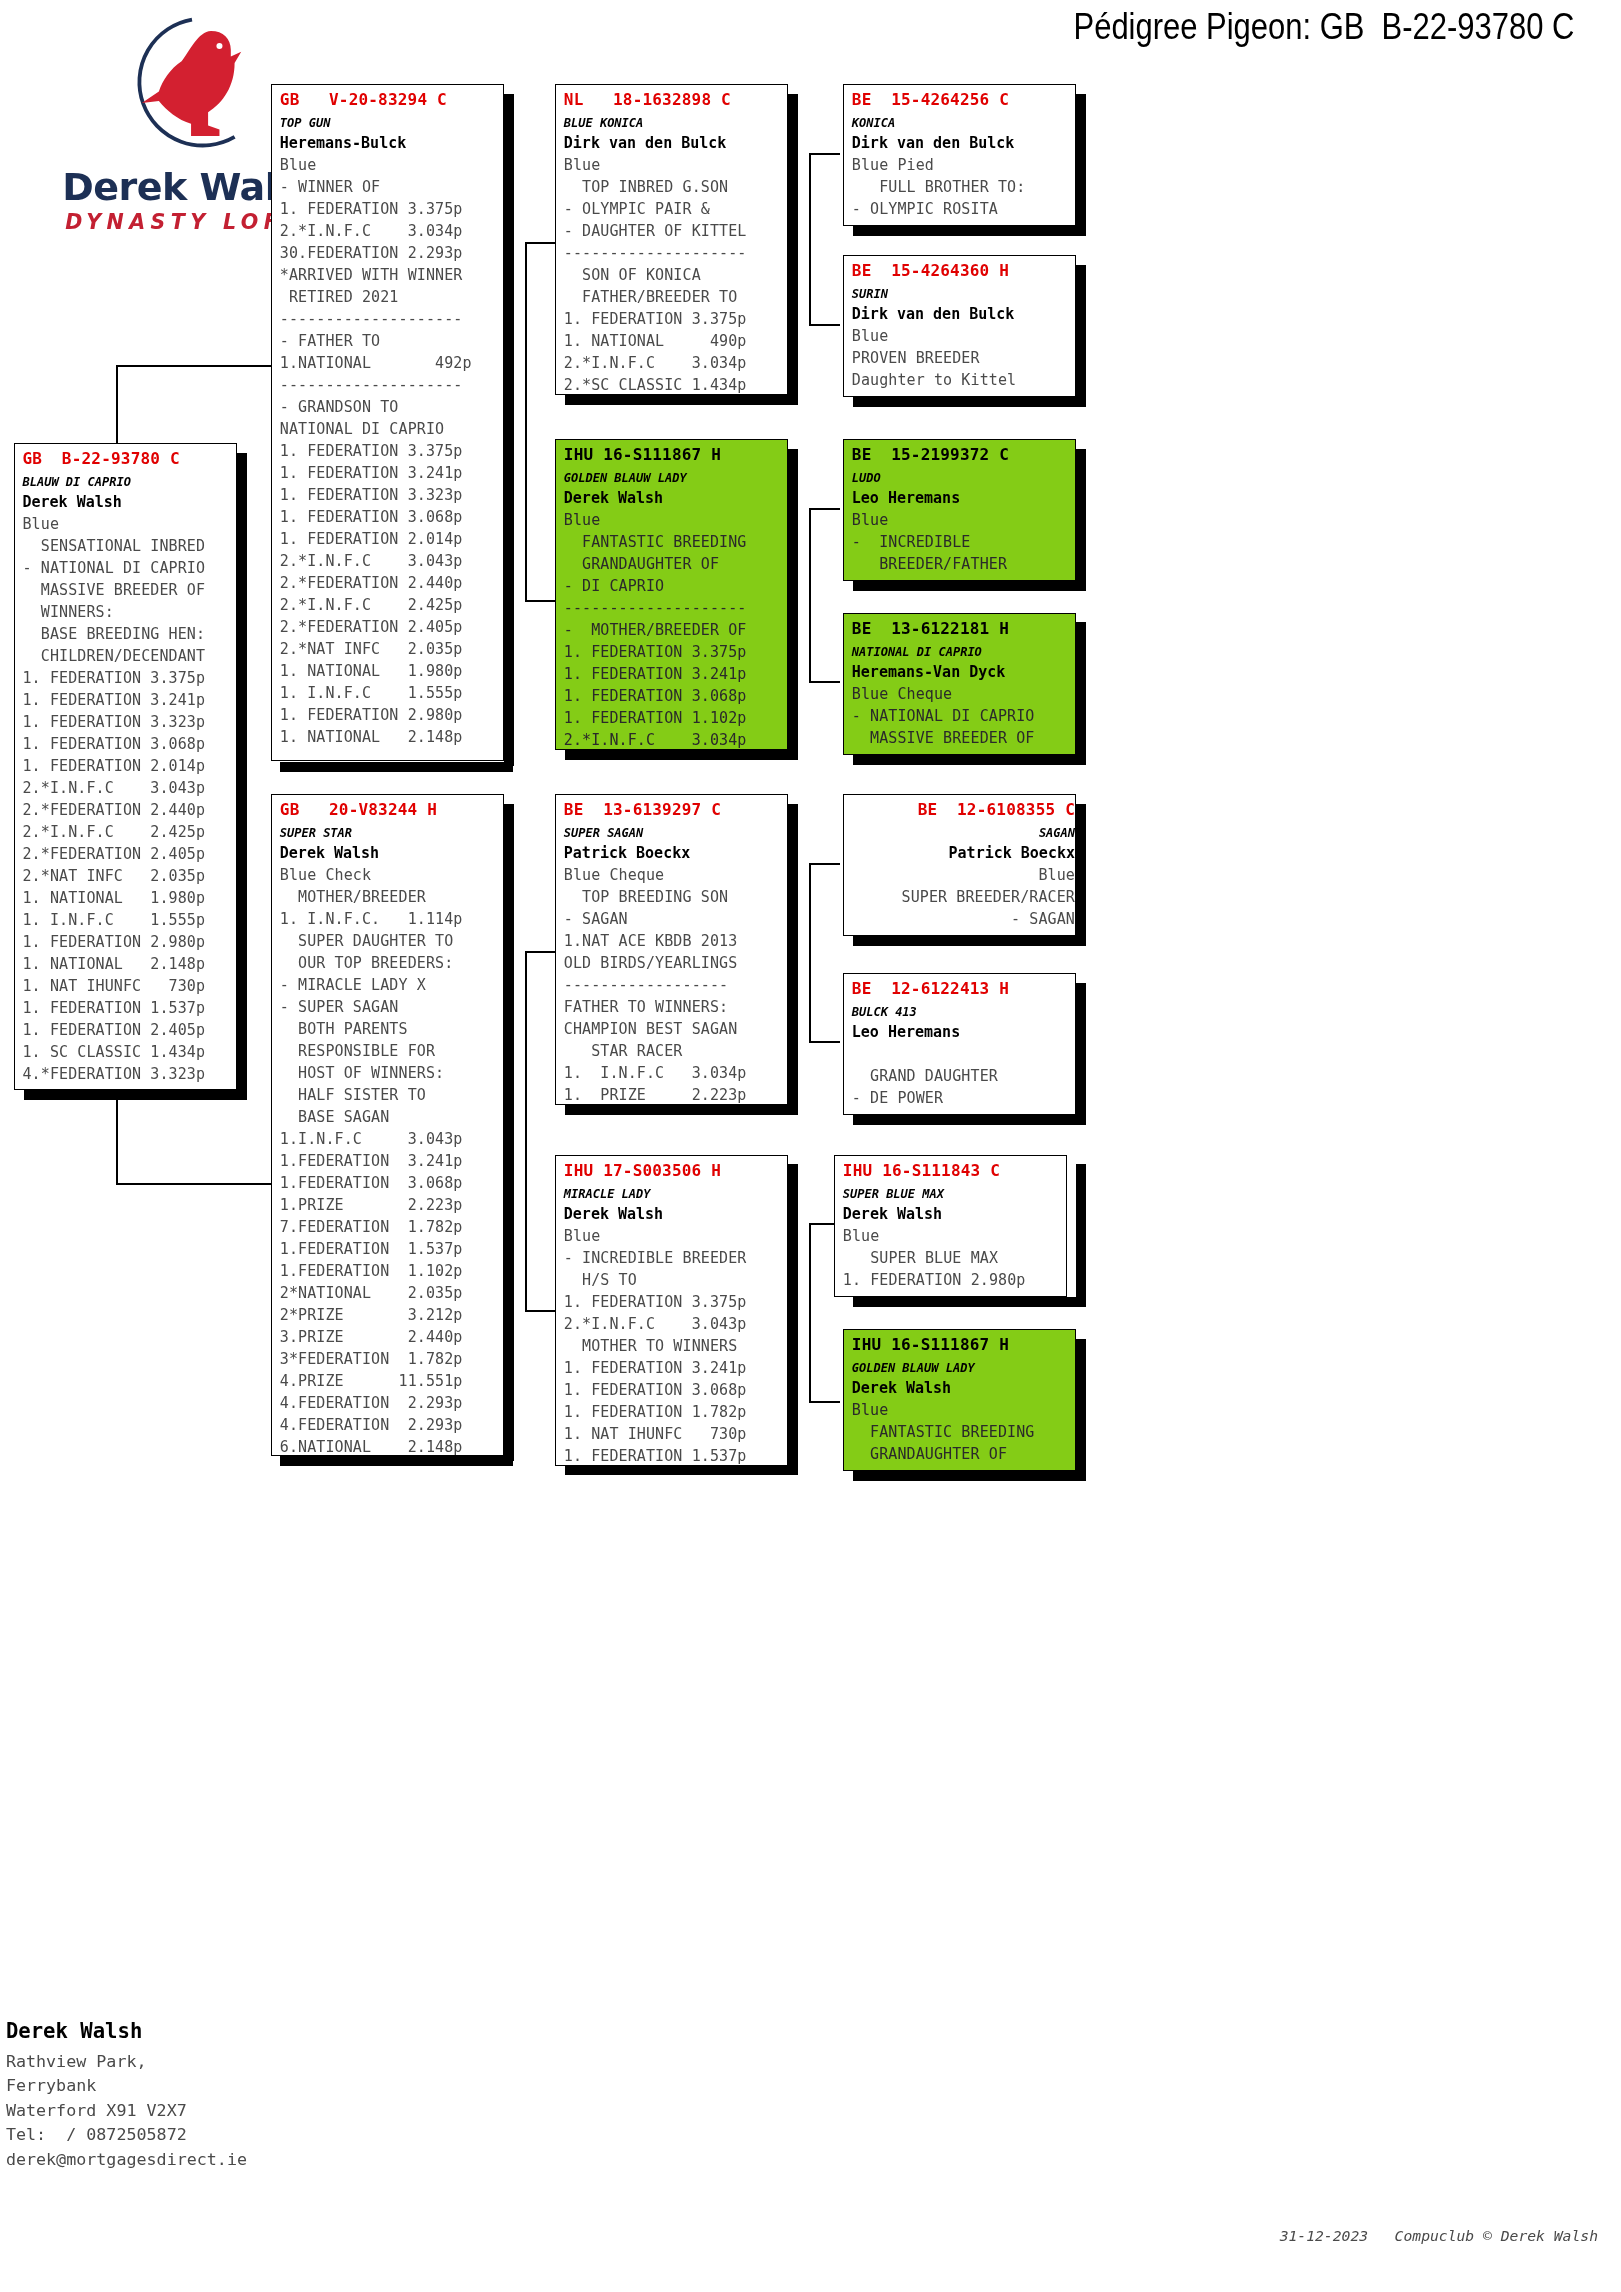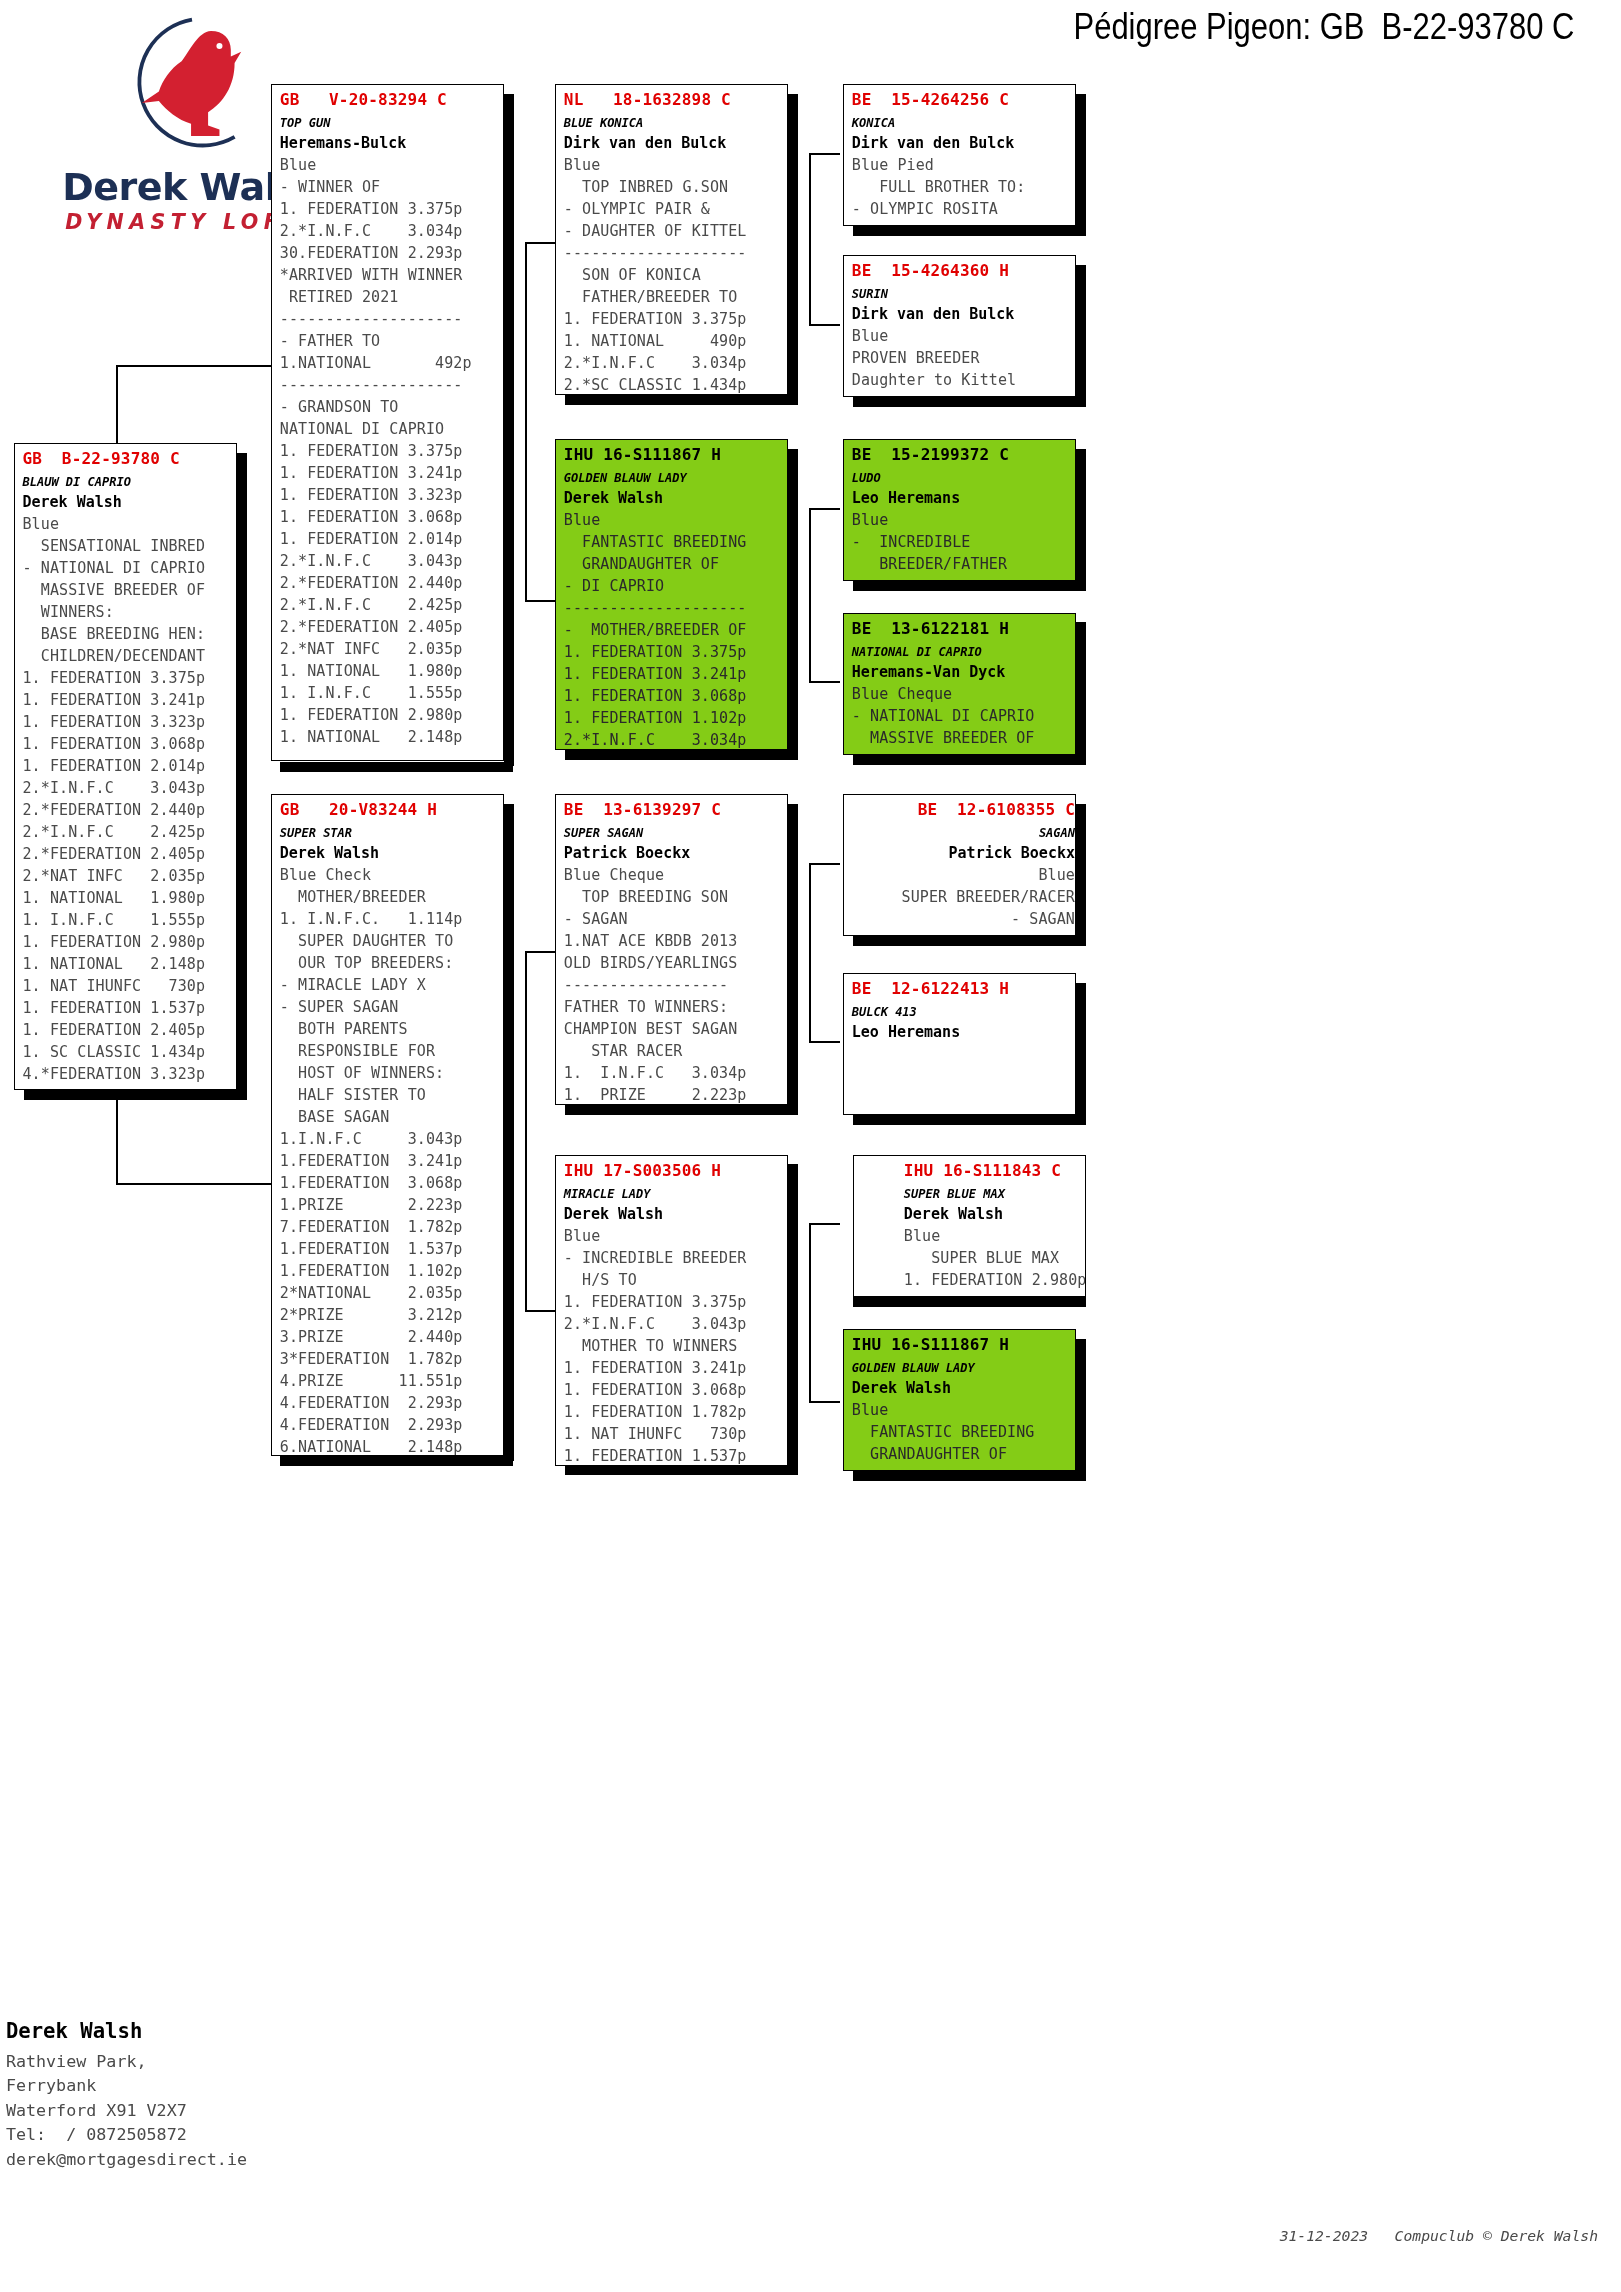--- a/index.html
+++ b/index.html
@@ -489,23 +489,28 @@
       <div>Blue</div>
       <div>  SUPER BREEDER/RACER</div>
       <div>- SAGAN</div>
     </div>
 </div>
 
 <div class="pbox" id="box-dsdam" style="left:843px; top:973px; width:233px; height:142px;">
   <div class="ring">BE  12-6122413 H</div>
   <div class="pname">BULCK 413</div>
   <div class="powner">Leo Heremans</div>
-</div>
-
-<div class="pbox" id="box-ddsire" style="left:853px; top:1155px; width:233px; height:142px;padding-left:42px;">
+  <div class="plines">
+      <div>&nbsp;</div>
+      <div>  GRAND DAUGHTER</div>
+      <div>- DE POWER</div>
+    </div>
+</div>
+
+<div class="pbox" id="box-ddsire" style="left:834px; top:1155px; width:233px; height:142px;">
   <div class="ring">IHU 16-S111843 C</div>
   <div class="pname">SUPER BLUE MAX</div>
   <div class="powner">Derek Walsh</div>
   <div class="plines">
       <div>Blue</div>
       <div>   SUPER BLUE MAX</div>
       <div>1. FEDERATION 2.980p</div>
     </div>
 </div>
 

